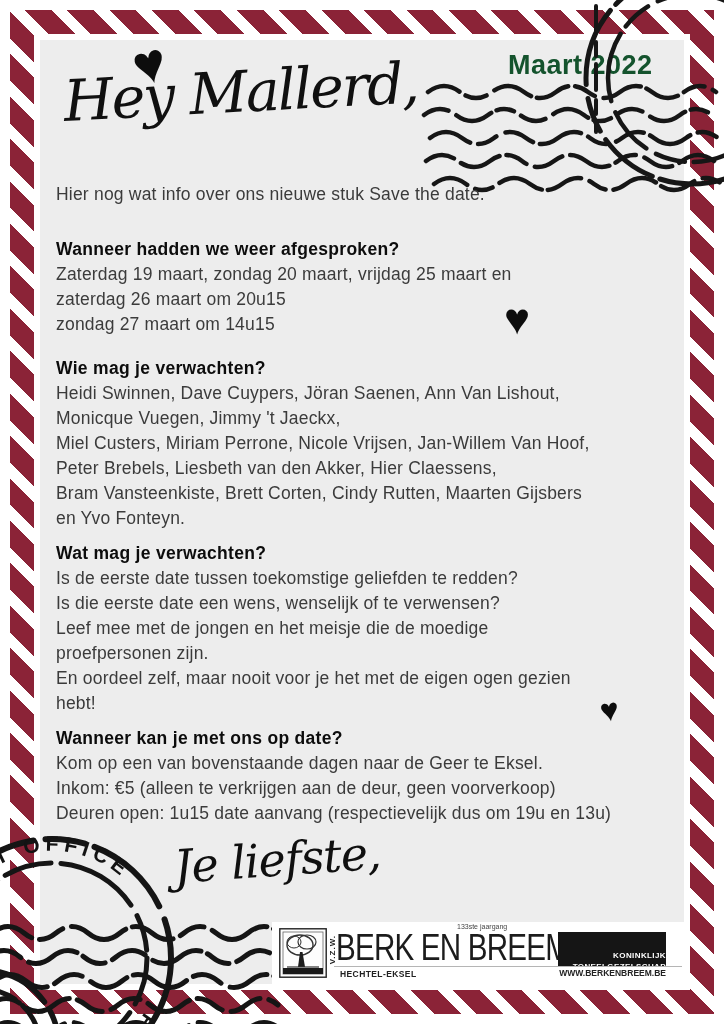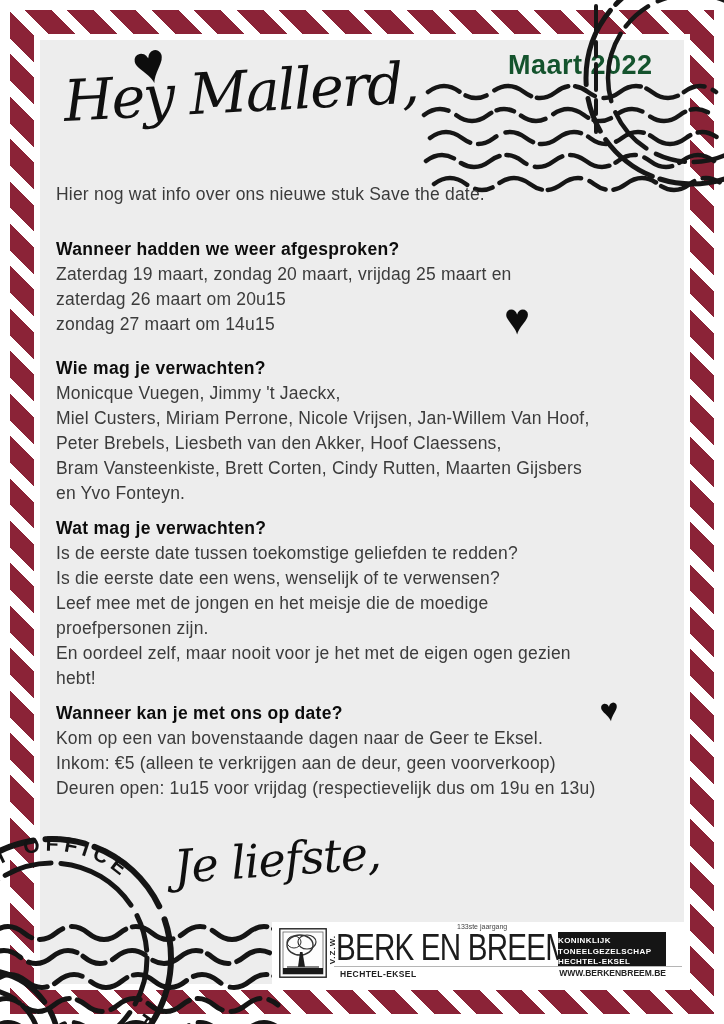--- a/index.html
+++ b/index.html
@@ -72,23 +72,23 @@
     writing-mode:vertical-rl;transform:rotate(180deg);
   }
   .brand{
     position:absolute;left:64px;top:5px;
     font-size:37px;color:#1c1c1c;letter-spacing:-1px;white-space:nowrap;
     transform:scaleX(0.8);transform-origin:left top;
   }
   .jaargang{position:absolute;left:185px;top:1px;font-size:7px;color:#444;white-space:nowrap;}
   .black-box{
     position:absolute;left:286px;top:10px;width:108px;height:34px;
-    background:#151515;color:#ffffff;text-align:left;
+    background:#151515;color:#ffffff;text-align:right;
     font-size:8px;font-weight:bold;line-height:10.5px;letter-spacing:0.4px;
-    padding-top:4px;box-sizing:border-box;
+    padding-top:19px;box-sizing:border-box;
   }
   .rule{position:absolute;left:62px;top:44px;width:348px;border-top:1px solid #b5b5b5;}
   .loc{position:absolute;left:68px;top:47px;font-size:8.5px;font-weight:bold;color:#222;letter-spacing:0.4px;white-space:nowrap;}
   .site{position:absolute;left:286px;top:46px;width:108px;text-align:right;font-size:8.5px;font-weight:bold;color:#222;white-space:nowrap;}
 </style>
 </head>
 <body>
 
 <div class="page">
 
@@ -117,42 +117,43 @@
 
     <section class="sec1">
       <h2>Wanneer hadden we weer afgesproken?</h2>
       <p>Zaterdag 19 maart, zondag 20 maart, vrijdag 25 maart en</p>
       <p>zaterdag 26 maart om 20u15</p>
       <p>zondag 27 maart om 14u15</p>
     </section>
 
     <section class="sec2">
       <h2>Wie mag je verwachten?</h2>
+      <p>Heidi Swinnen, Dave Cuypers, Jöran Saenen, Ann Van Lishout,</p>
       <p>Monicque Vuegen, Jimmy 't Jaeckx,</p>
       <p>Miel Custers, Miriam Perrone, Nicole Vrijsen, Jan-Willem Van Hoof,</p>
-      <p>Peter Brebels, Liesbeth van den Akker, Hoof Claessens,</p>
+      <p>Peter Brebels, Liesbeth van den Akker, Hier Claessens,</p>
       <p>Bram Vansteenkiste, Brett Corten, Cindy Rutten, Maarten Gijsbers</p>
       <p>en Yvo Fonteyn.</p>
     </section>
 
     <section class="sec3">
       <h2>Wat mag je verwachten?</h2>
       <p>Is de eerste date tussen toekomstige geliefden te redden?</p>
       <p>Is die eerste date een wens, wenselijk of te verwensen?</p>
       <p>Leef mee met de jongen en het meisje die de moedige</p>
       <p>proefpersonen zijn.</p>
       <p>En oordeel zelf, maar nooit voor je het met de eigen ogen gezien</p>
       <p>hebt!</p>
     </section>
 
     <section class="sec4">
       <h2>Wanneer kan je met ons op date?</h2>
       <p>Kom op een van bovenstaande dagen naar de Geer te Eksel.</p>
       <p>Inkom: €5 (alleen te verkrijgen aan de deur, geen voorverkoop)</p>
-      <p>Deuren open: 1u15 voor vrijdag (respectievelijk dus om 19u en 13u)</p>
+      <p>Deuren open: 1u15 date aanvang (respectievelijk dus om 19u en 13u)</p>
     </section>
   </div>
 
   <span class="heart heart-mid">♥</span>
   <span class="heart heart-low">♥</span>
 
   <div class="closing">Je liefste,</div>
 
   <svg class="pm-bottom" viewBox="0 0 282 209">
     <defs>

